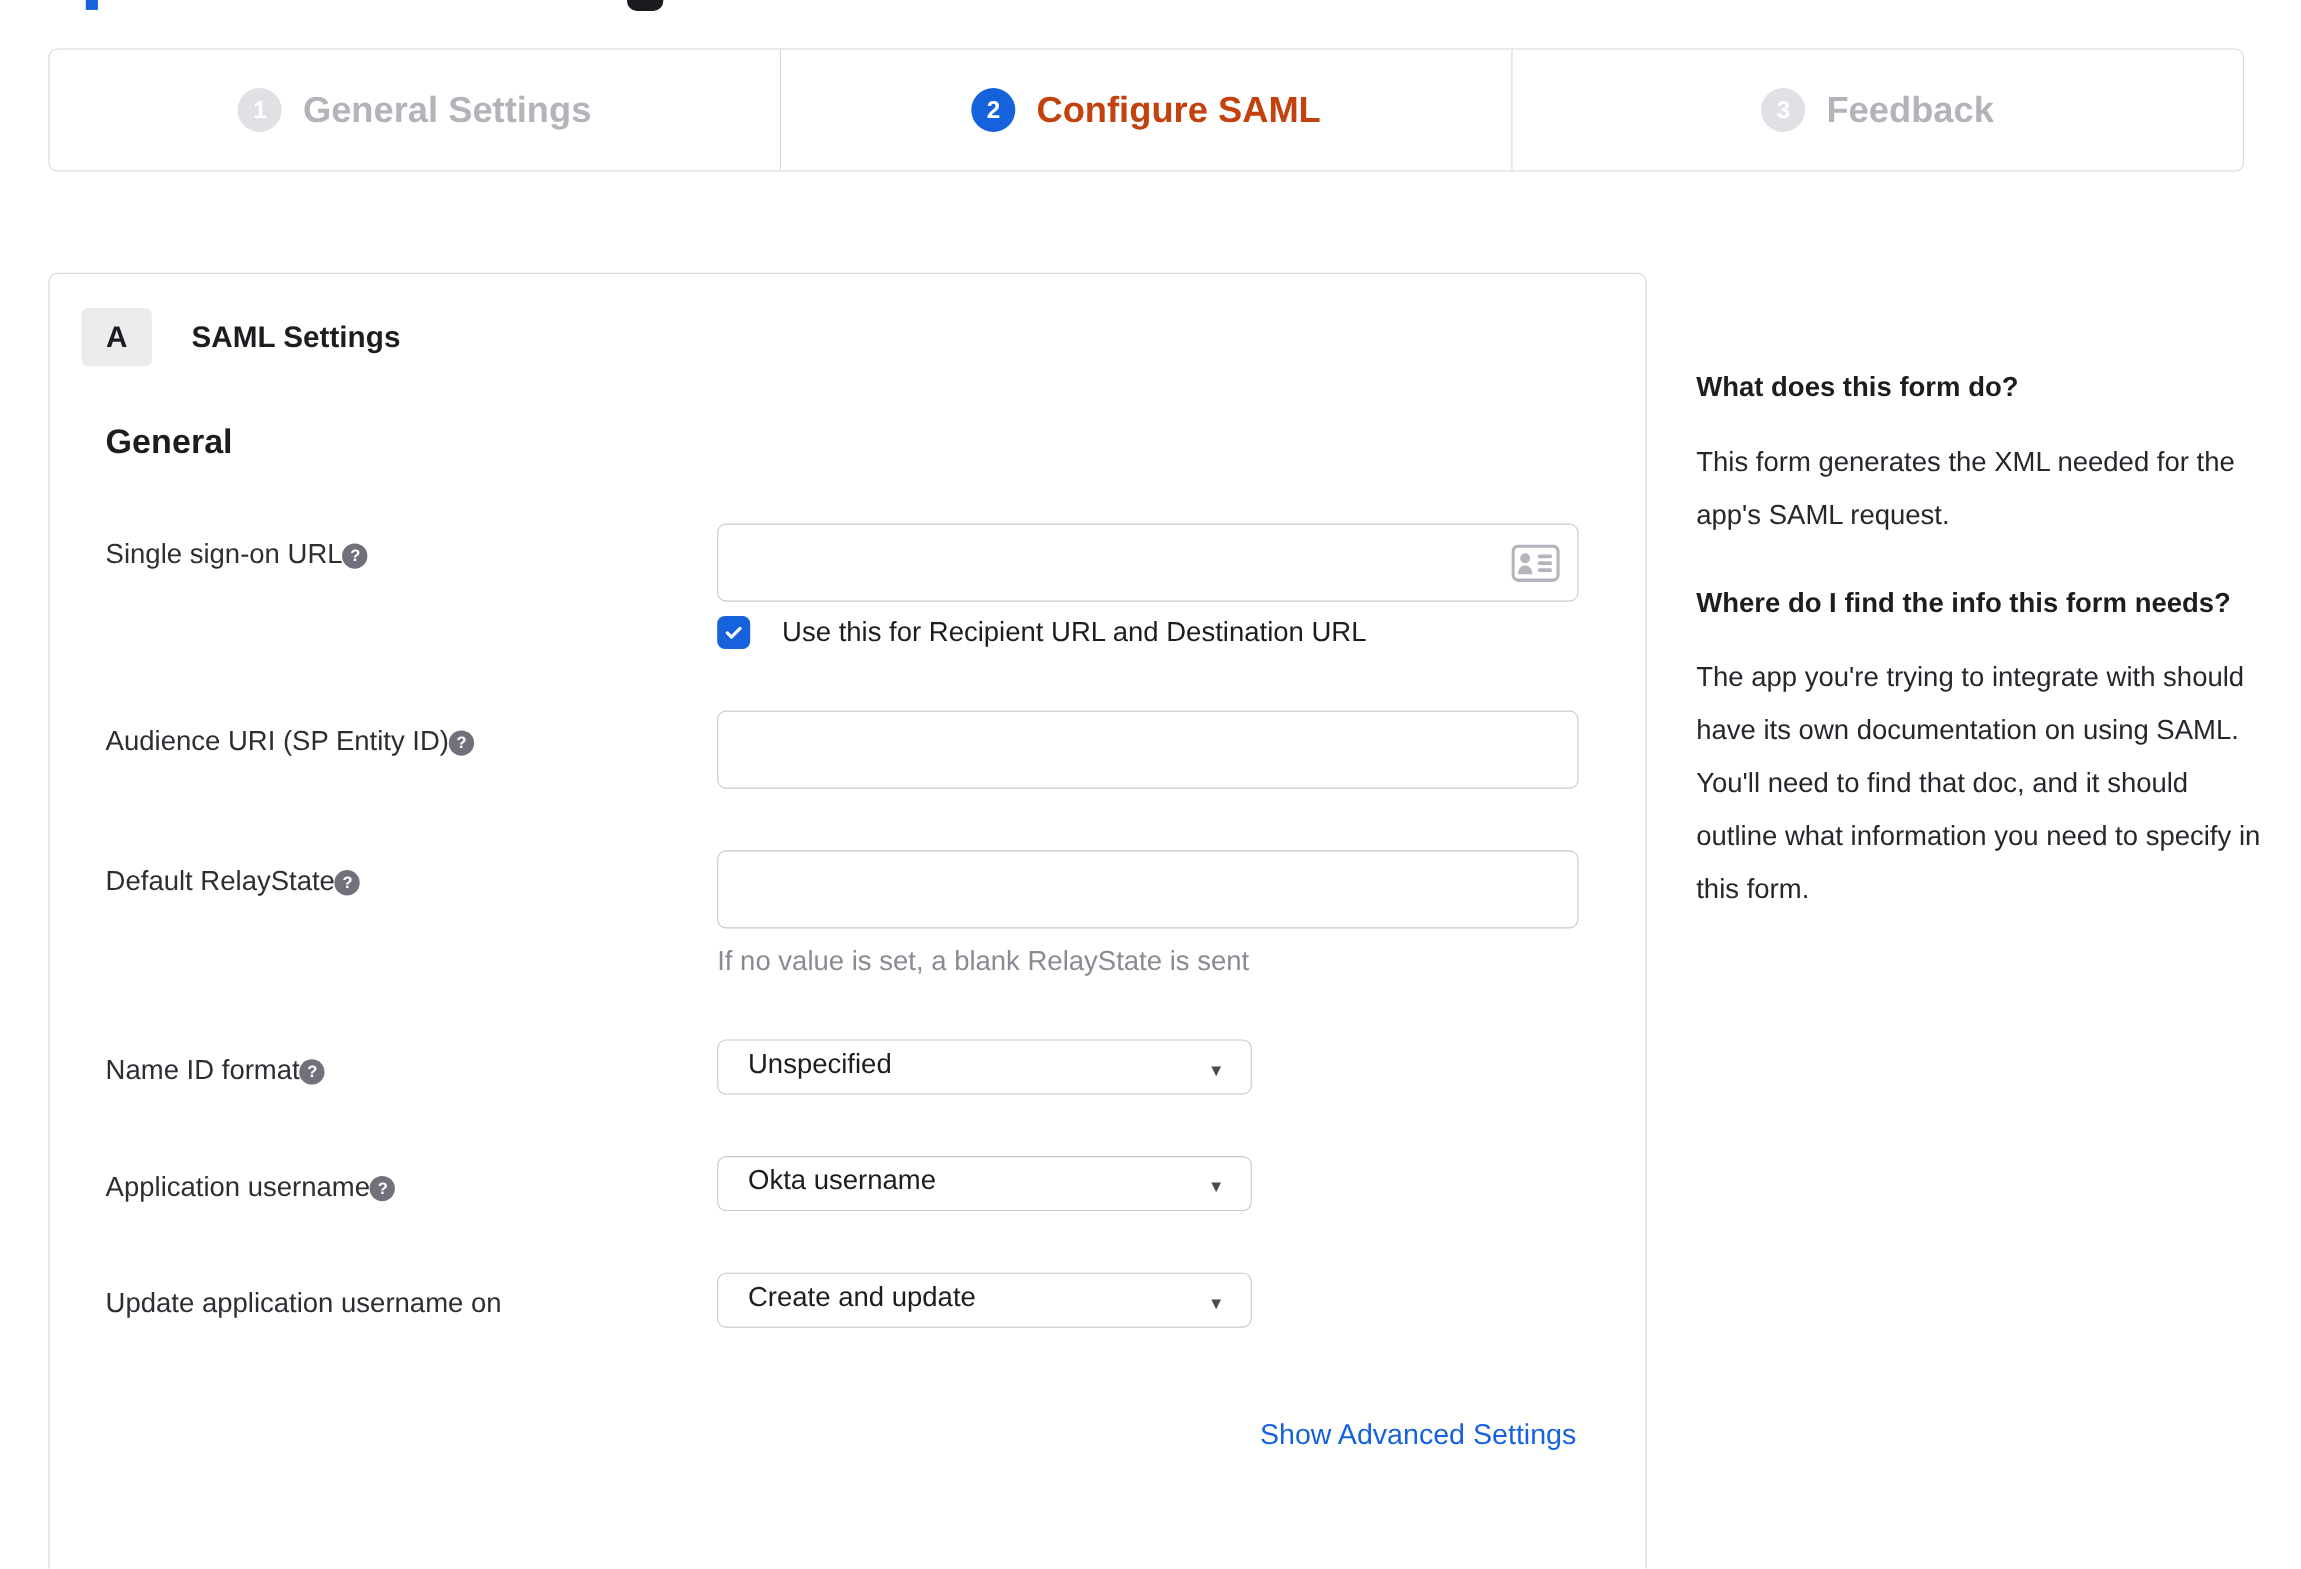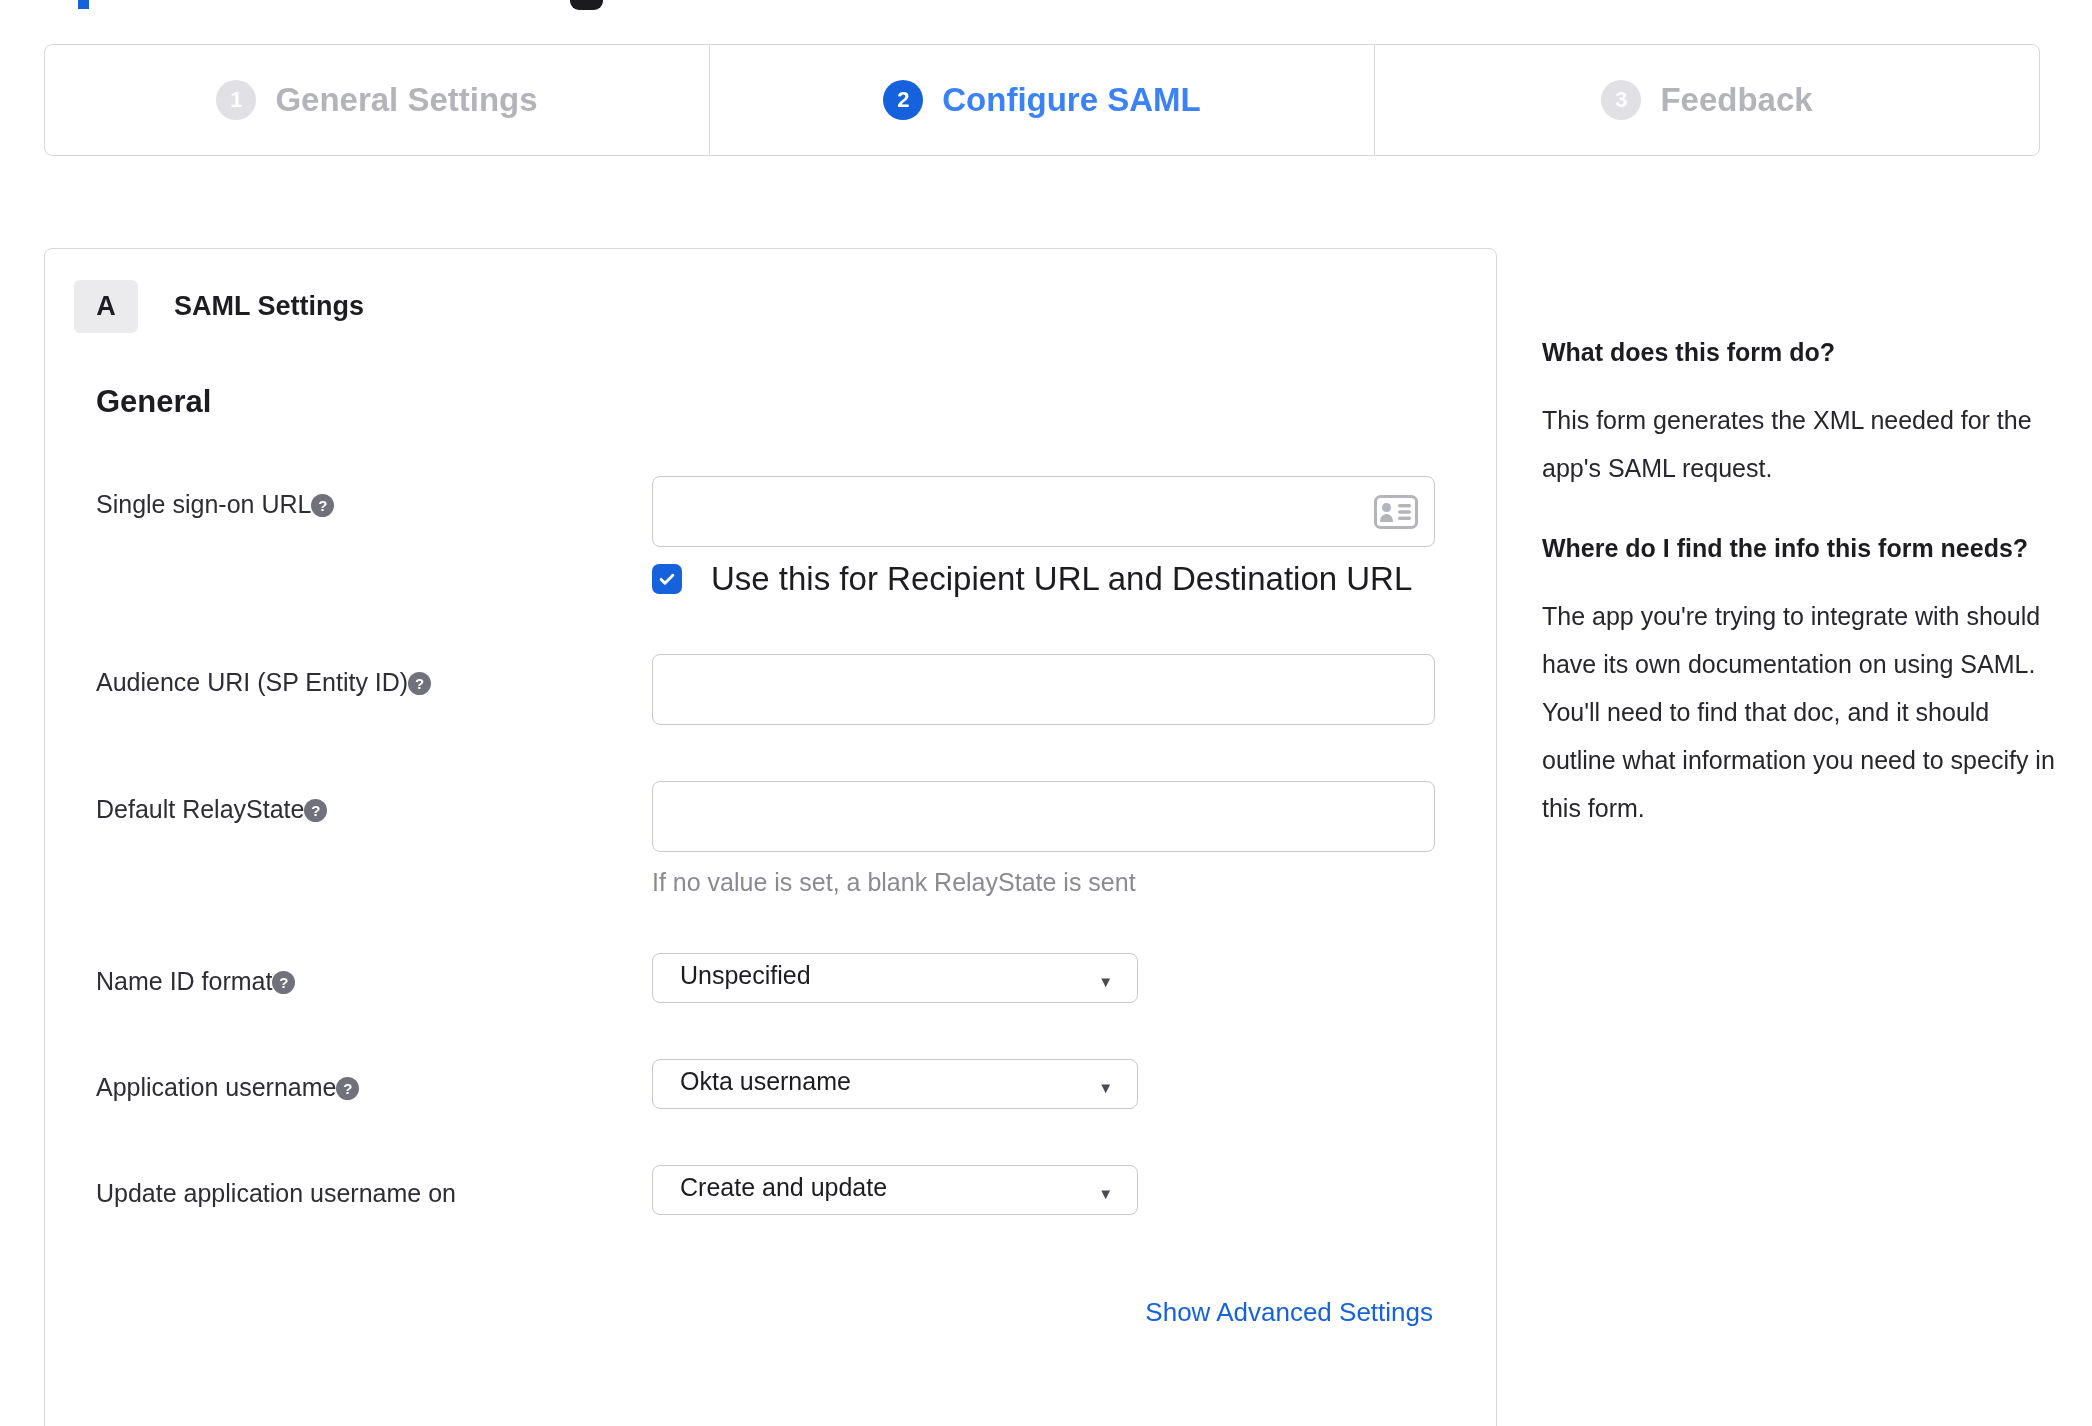--- a/index.html
+++ b/index.html
@@ -20,21 +20,21 @@
     border:1px solid #d7d7dc; border-radius:8px; display:flex; background:#fff;
   }
   .step { flex:1; display:flex; align-items:center; justify-content:center; gap:19px; }
   .step + .step { border-left:1px solid #d7d7dc; }
   .step-circle {
     width:40px; height:40px; border-radius:50%; background:#e0e0e5; color:#fff;
     font-size:22px; font-weight:bold; display:flex; align-items:center; justify-content:center;
   }
   .step-label { font-size:33px; font-weight:bold; color:#b3b3ba; }
   .step.active .step-circle { background:#1662dd; }
-  .step.active .step-label { color:#3b82f6; }
+  .step.active .step-label { color:#c2410c; }
 
   
   .card {
     position:absolute; left:44px; top:248px; width:1453px; height:1220px;
     border:1px solid #d7d7dc; border-radius:8px; background:#fff;
   }
   .card-header { display:flex; align-items:center; gap:36px; margin:31px 0 0 29px; }
   .section-badge {
     width:64px; height:53px; background:#ebebed; border-radius:6px;
     display:flex; align-items:center; justify-content:center;
@@ -62,21 +62,21 @@
     width:783px; height:71px; border:1px solid #c8c8cf; border-radius:8px;
     font-size:24px; padding:0 64px 0 24px; color:#1d1d21; outline:none; background:#fff;
   }
   .input-icon { position:absolute; right:17px; top:50%; transform:translateY(-50%); line-height:0; }
 
   .checkbox-row { display:flex; align-items:center; gap:29px; margin-top:13px; }
   .checkbox {
     width:30px; height:30px; background:#1662dd; border-radius:7px;
     display:flex; align-items:center; justify-content:center; cursor:pointer; flex-shrink:0;
   }
-  .checkbox-label { font-size:33px; color:#1d1d21; }
+  .checkbox-label { font-size:25px; color:#1d1d21; }
 
   .hint { margin-top:16px; font-size:25px; color:#8a8a93; }
 
   .select {
     width:486px; height:50px; border:1px solid #c8c8cf; border-radius:8px;
     display:flex; align-items:flex-end; justify-content:space-between;
     padding:0 24px 12px 27px; font-size:25px; color:#1d1d21; cursor:pointer; background:#fff;
   }
   .caret { font-size:15px; color:#4a4a52; }
 

